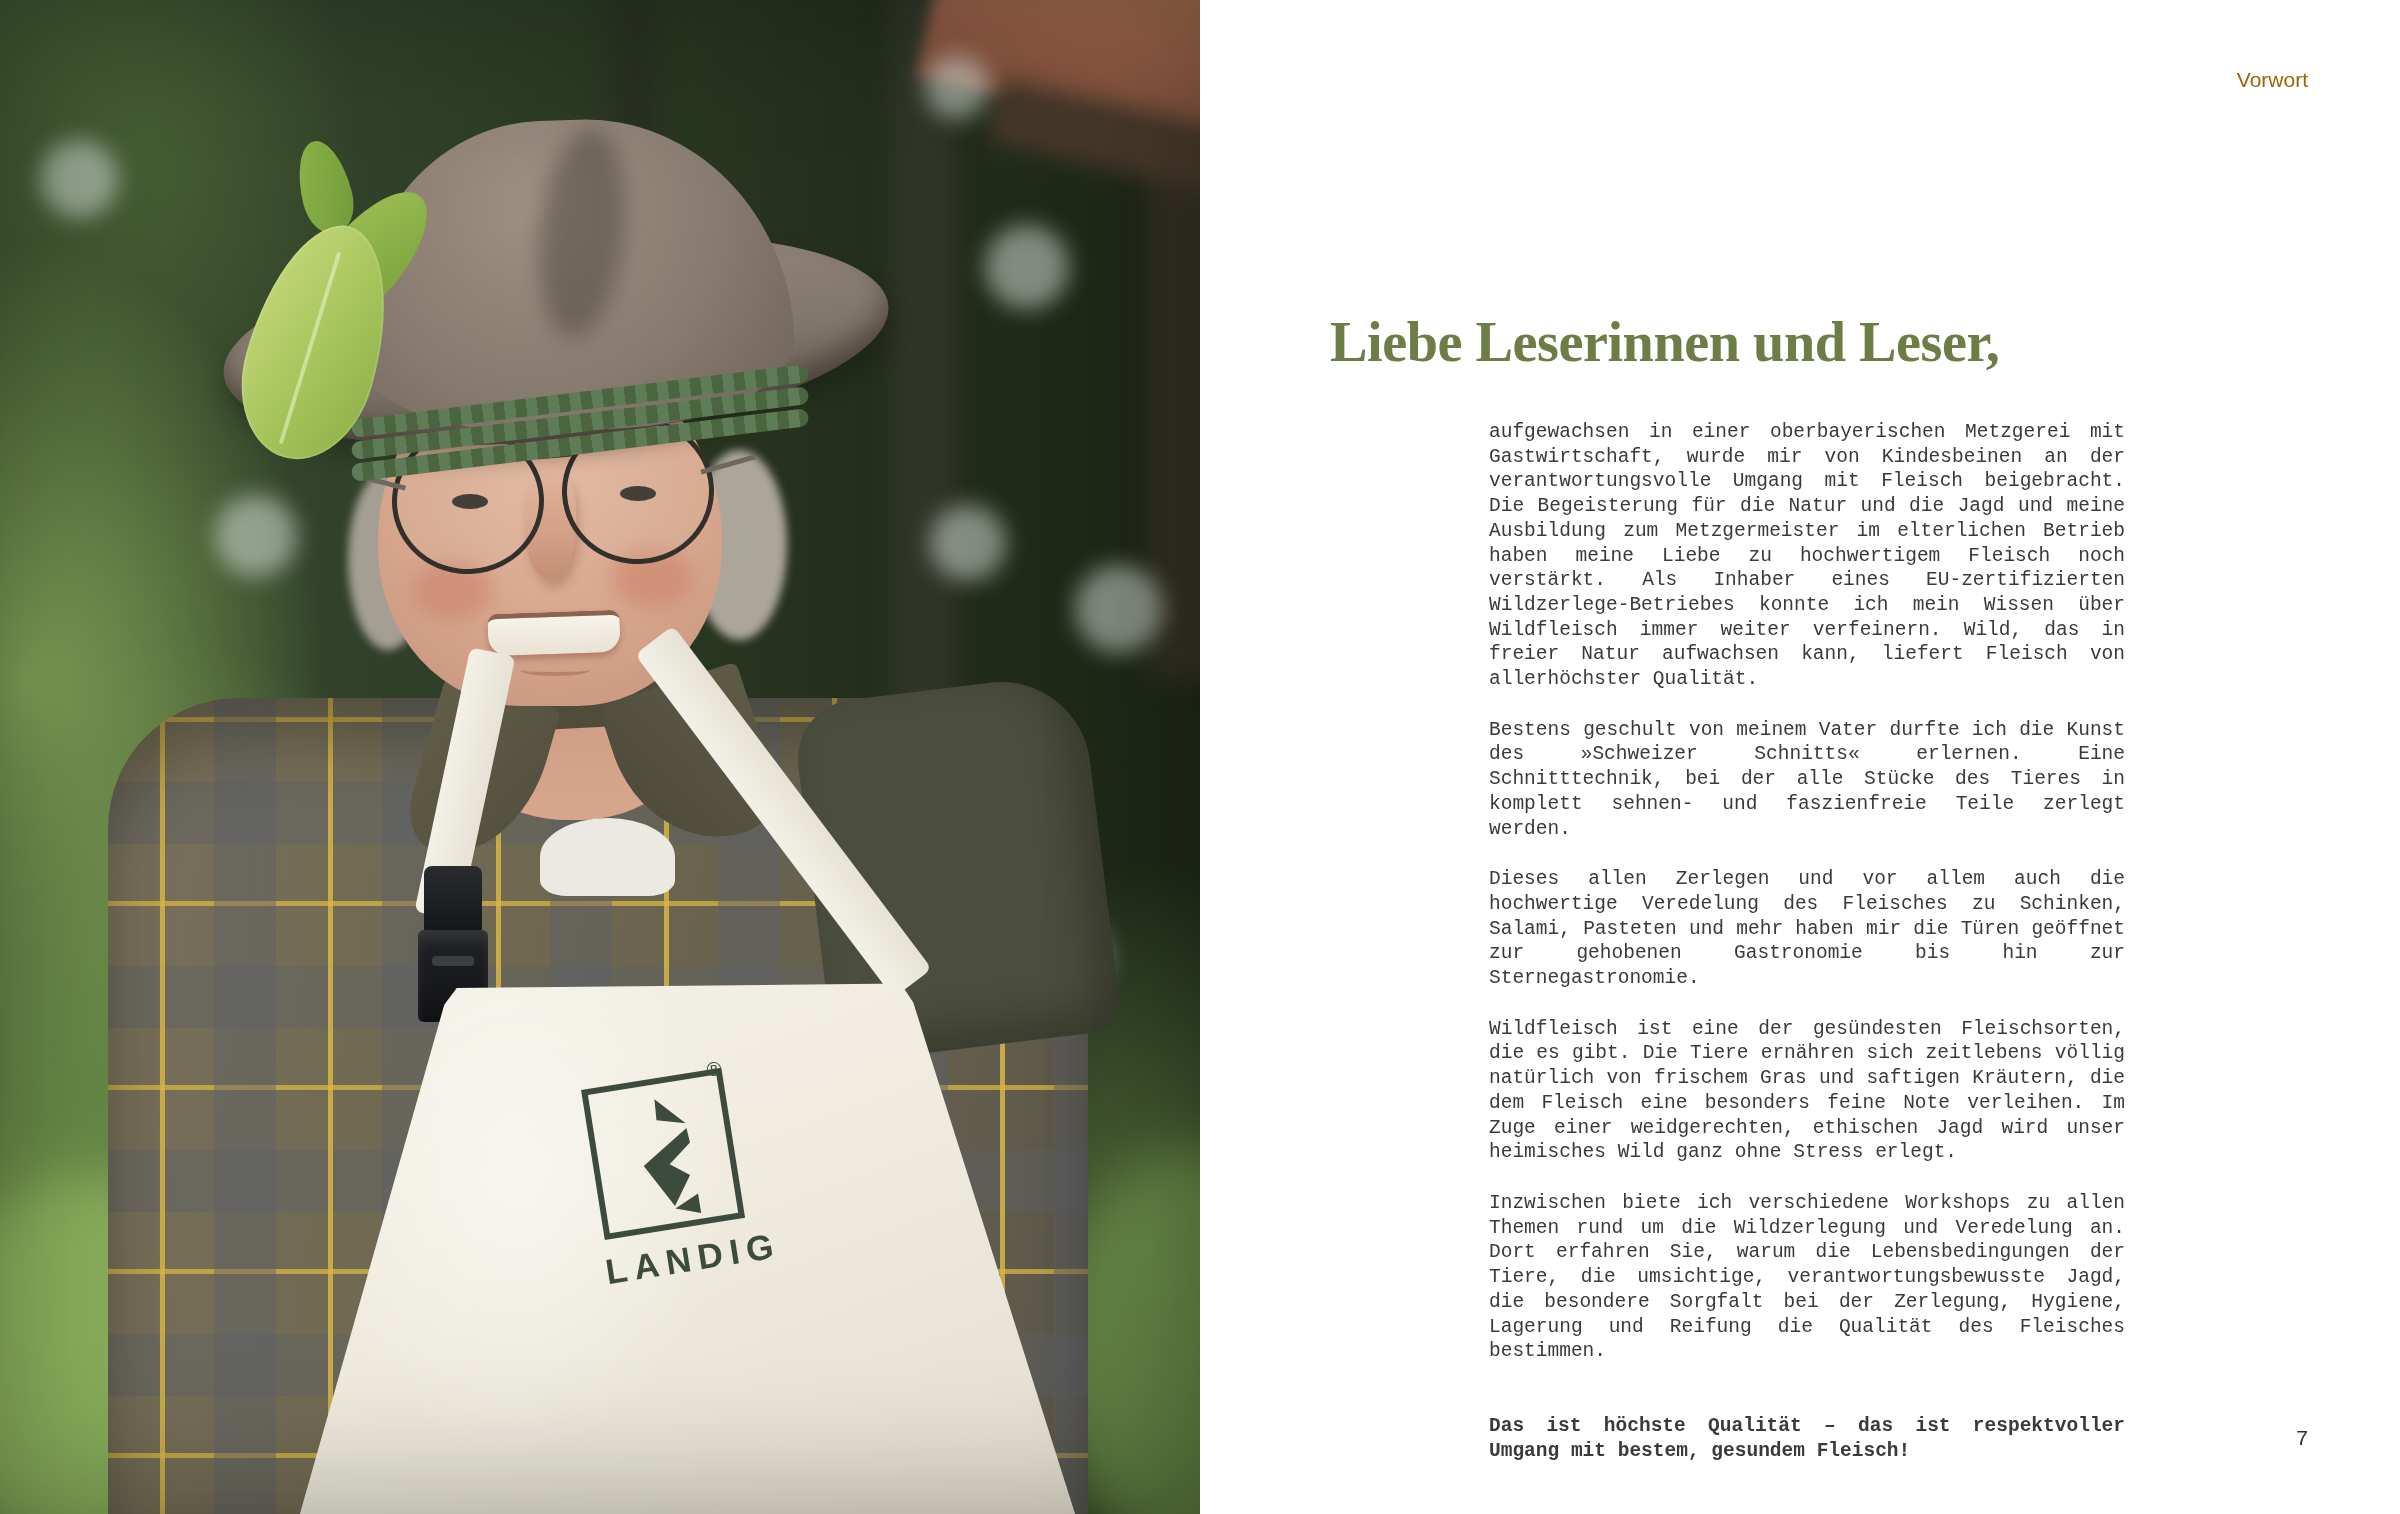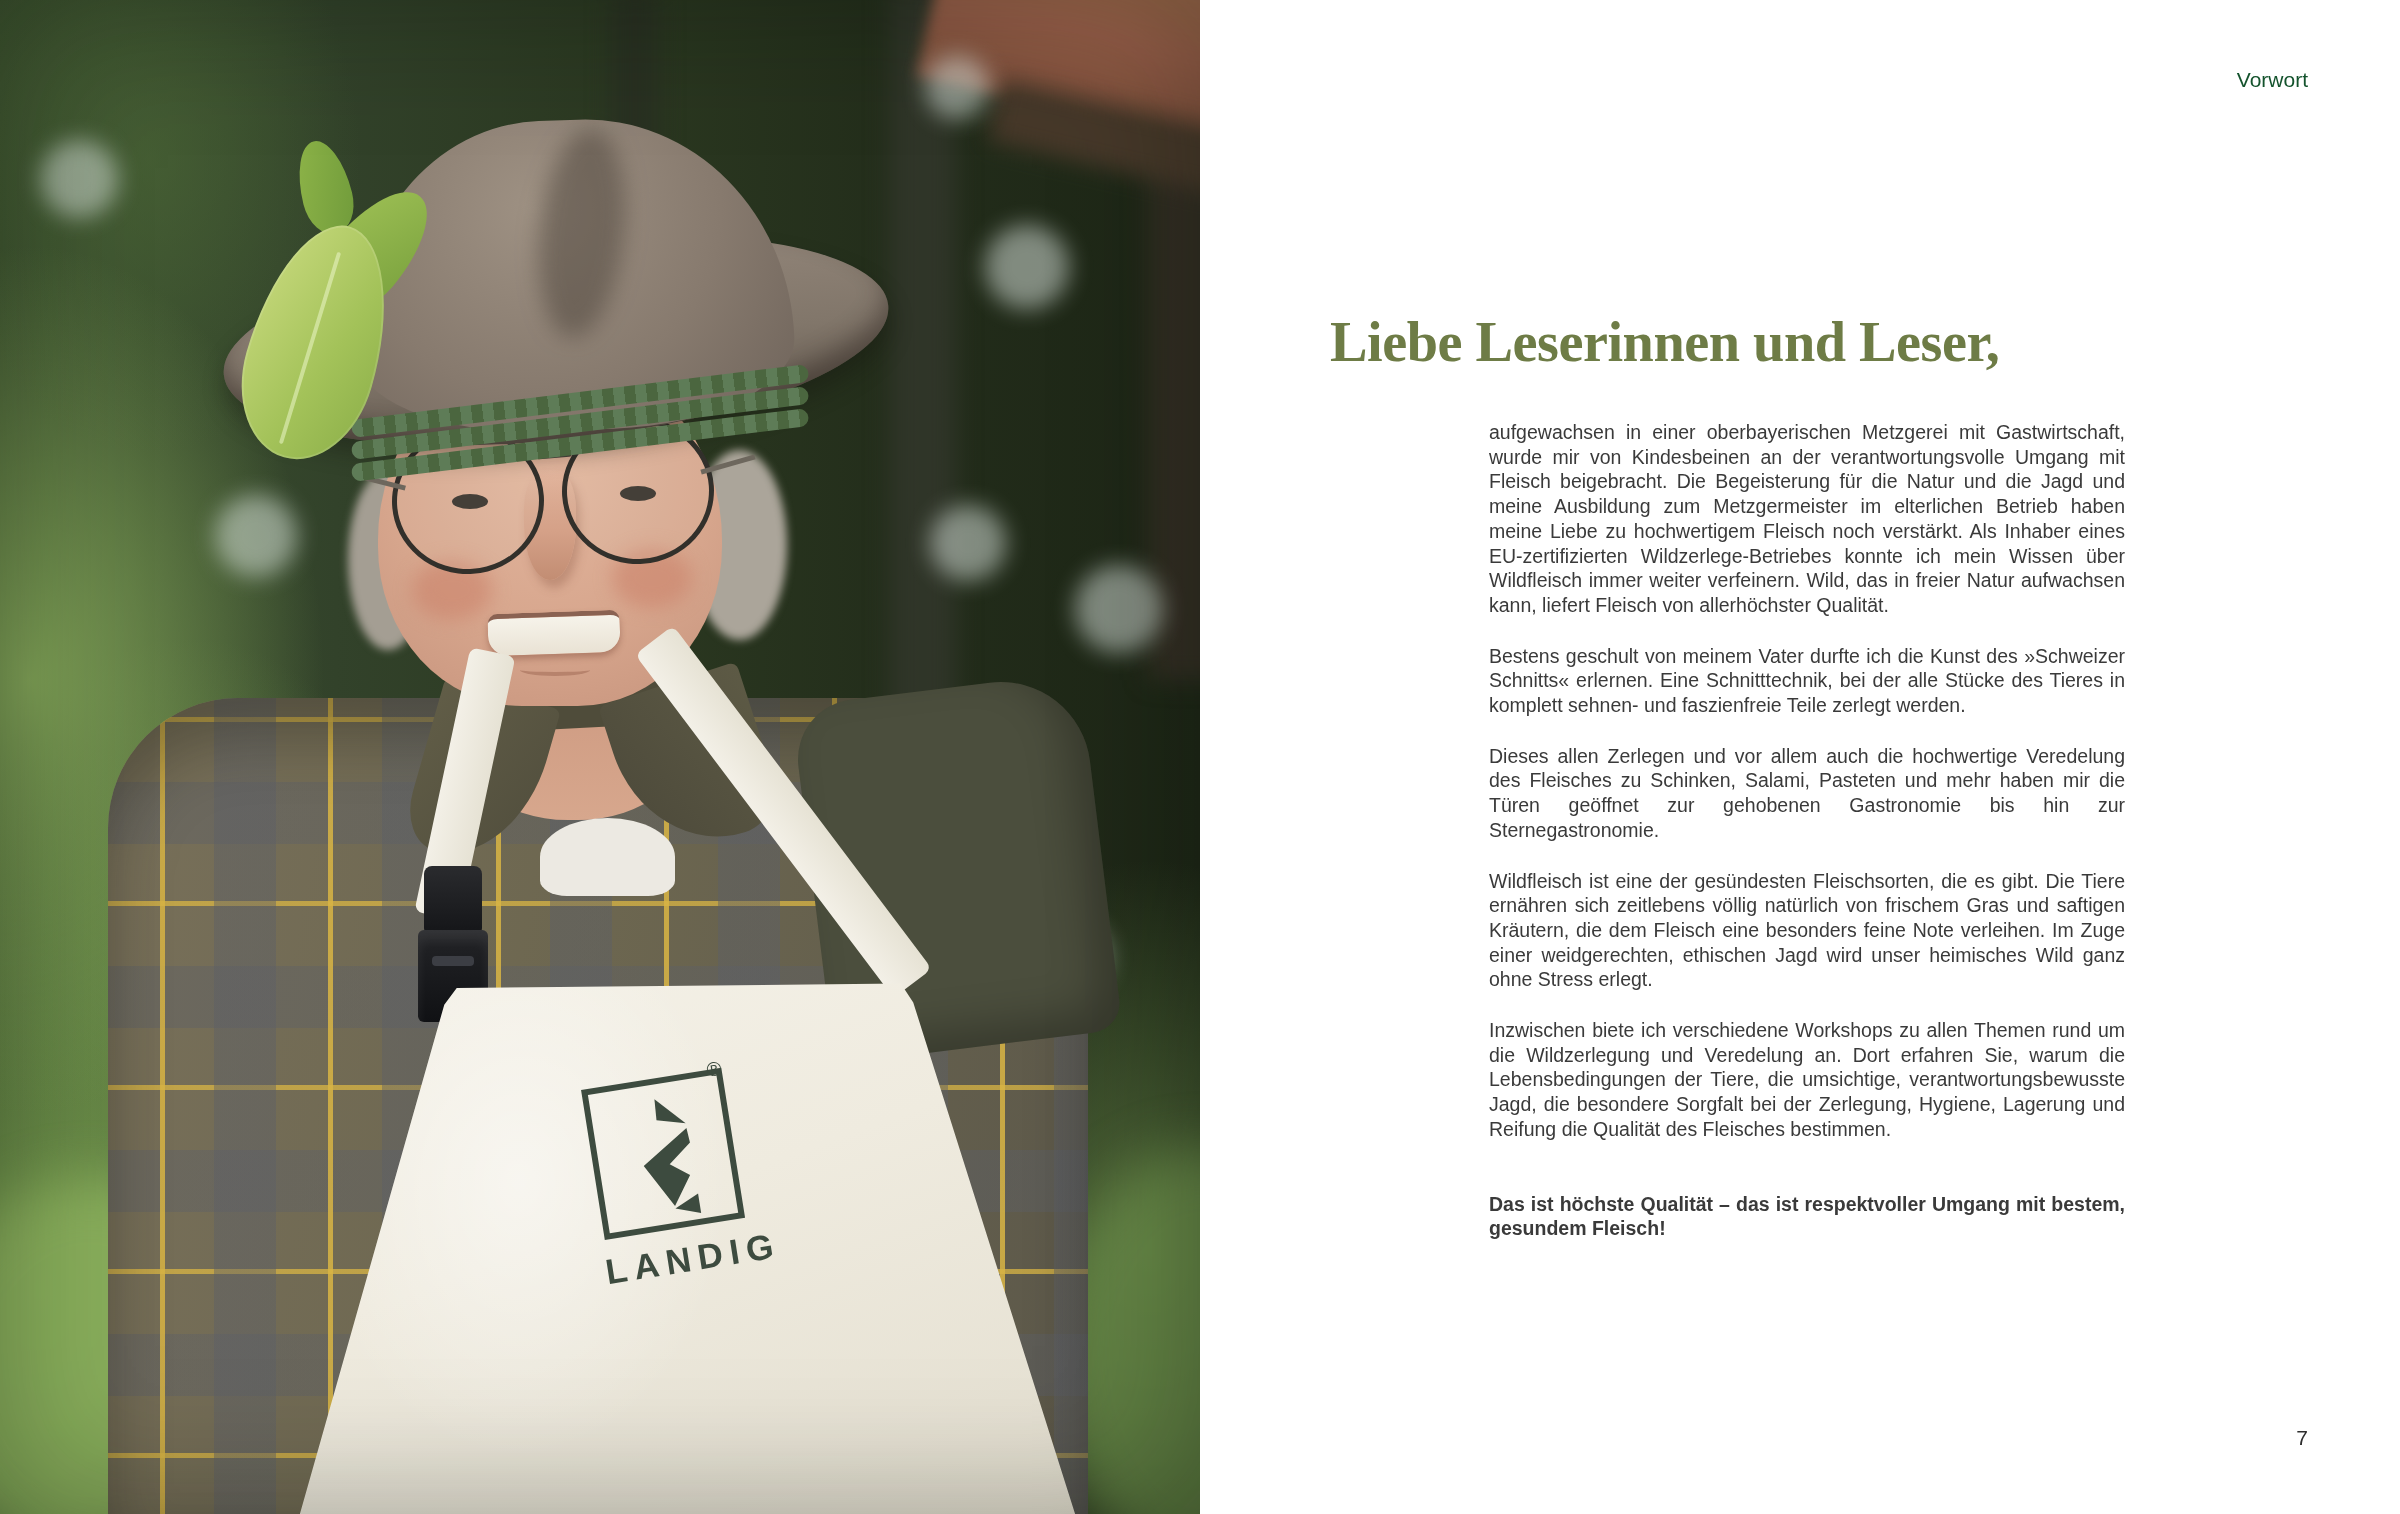--- a/index.html
+++ b/index.html
@@ -142,27 +142,27 @@
   .landig-box { position:relative; width:142px; height:152px; border:6px solid #3d4b3f; margin-left:4px; }
   .landig-reg { position:absolute; right:-6px; top:-16px; font-size:20px; line-height:1; color:#3d4b3f; }
   .landig-glyph { position:absolute; left:28px; top:12px; width:74px; height:124px; }
   .landig-word { margin-top:12px; text-align:center; font-size:35px; font-weight:600;
                  letter-spacing:7px; color:#3d4b3f; }
 
   .vignette { position:absolute; inset:0; box-shadow:inset 0 0 140px rgba(10,14,8,.35); }
 
   
   .page { position:absolute; left:1200px; top:0; width:1200px; height:1514px; background:#ffffff; }
-  .running-head { position:absolute; right:92px; top:68px; font-size:21px; color:#14532d; }
+  .running-head { position:absolute; right:92px; top:68px; font-size:21px; color:#a16207; }
   .headline { position:absolute; left:130px; top:310px; font-family:"Liberation Serif","DejaVu Serif",serif;
               font-weight:700; font-size:58px; line-height:1.1; color:#6e7c46;
               letter-spacing:-0.5px; transform:scaleX(.97); transform-origin:left; white-space:nowrap; }
   .bodycol { position:absolute; left:289px; top:420px; width:636px; font-size:19.5px;
              line-height:24.7px; color:#3a3a3a; text-align:justify; }
-  .bodycol p { margin:0 0 26px 0; }
+  .bodycol p { margin:0 0 26px 0;font-family:Liberation Mono, monospace; }
   .bodycol p.emphasis { font-weight:700; margin-top:50px; margin-bottom:8px; }
   .closing { margin-top:42px; line-height:28px; text-align:left; }
   .folio { position:absolute; right:92px; top:1426px; font-size:21px; color:#2e2e2e; }
 </style>
 </head>
 <body>
 
 <div class="spread">
 
   <div class="photo">

